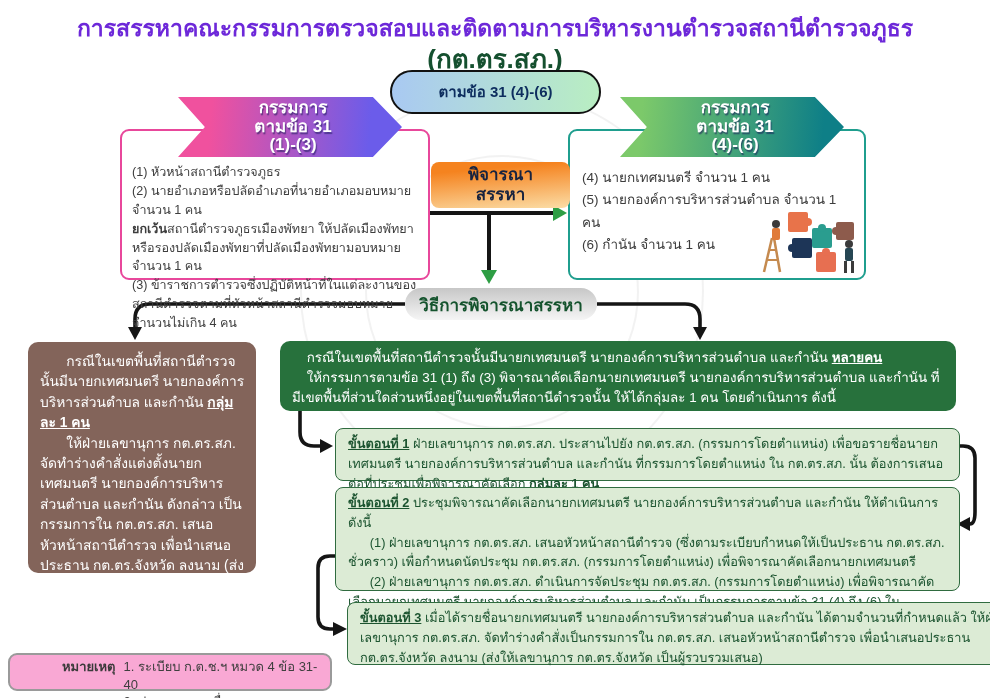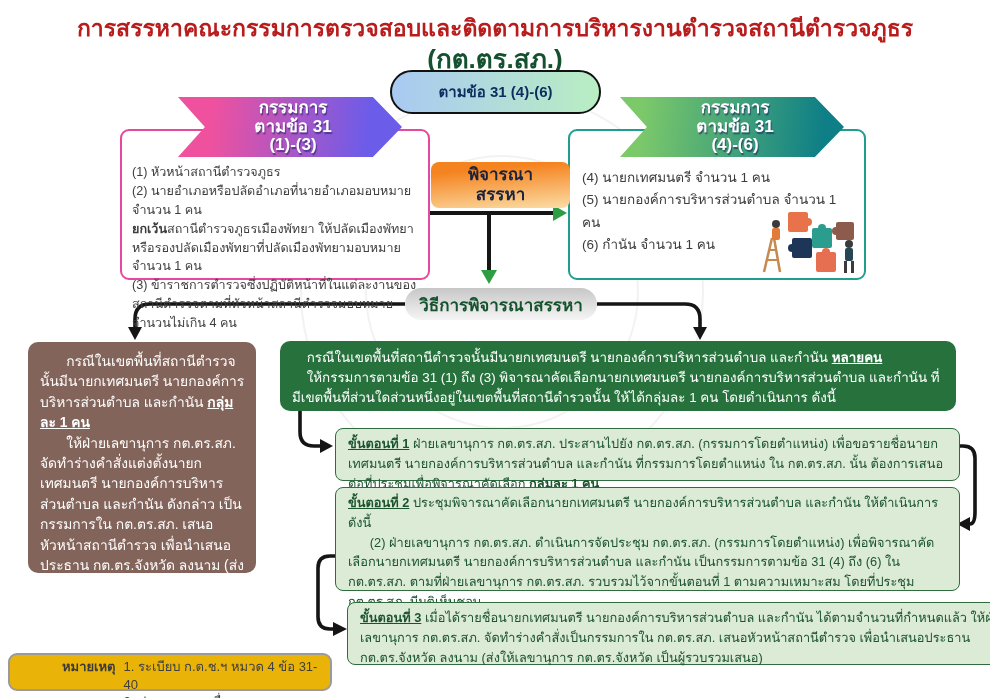--- a/index.html
+++ b/index.html
@@ -4,21 +4,21 @@
 <style>
   html,body{margin:0;padding:0;background:#ffffff;}
   body{font-family:"Liberation Sans","DejaVu Sans",sans-serif;}
   .canvas{position:relative;width:990px;height:698px;background:#ffffff;overflow:hidden;}
 
   
   .wm{position:absolute;border:2px solid #e2e2e2;border-radius:50%;opacity:.45;}
 
   
   .title1{position:absolute;top:10px;left:0;width:990px;text-align:center;
-          font-size:23px;font-weight:bold;color:#b91c1c;}
+          font-size:23px;font-weight:bold;color:#6d28d9;}
   .title2-wrap{position:absolute;top:38px;left:0;width:990px;text-align:center;}
   .title2{display:inline-block;font-size:26px;font-weight:bold;color:#15502f;
           border-bottom:3px solid #111;padding:0 8px 2px 8px;}
 
   
   .badge{position:absolute;left:390px;top:70px;width:207px;height:40px;
          background:linear-gradient(90deg,#a9c9f2,#b9eec2);
          border:2px solid #111;border-radius:22px;
          display:flex;flex-direction:column;justify-content:center;align-items:center;
          font-size:15px;font-weight:bold;color:#0d2d5e;line-height:1.2;}
@@ -72,21 +72,21 @@
         padding:5px 10px 5px 12px;z-index:2;}
   .step1{left:335px;top:428px;width:625px;height:53px;}
   .step2{left:335px;top:487px;width:625px;height:104px;}
   .step3{left:347px;top:602px;width:697px;height:63px;}
   .step p{margin:0;}
   .step p.sub{text-indent:1.7em;}
   .step-label{font-weight:bold;text-decoration:underline;}
 
   
   .note-box{position:absolute;left:8px;top:653px;width:324px;height:38px;
-            background:#eab308;border:2px solid #9a9a9a;border-radius:9px;
+            background:#f9a8d4;border:2px solid #9a9a9a;border-radius:9px;
             display:flex;align-items:flex-start;box-sizing:border-box;
             padding:3px 6px 4px 52px;font-size:13px;color:#3f3f3f;line-height:1.35;}
   .note-label{font-weight:bold;color:#3a3a3a;margin-right:8px;white-space:nowrap;}
 
   
   .footer{position:absolute;right:6px;top:674px;width:600px;text-align:left;
           font-size:13.5px;color:#86998b;margin-top:44px;}
 
   
   .connectors{position:absolute;left:0;top:0;z-index:1;}
@@ -190,20 +190,21 @@
     <p><span>กรณีในเขตพื้นที่สถานีตำรวจนั้นมีนายกเทศมนตรี นายกองค์การบริหารส่วนตำบล และกำนัน </span><span class="bu">หลายคน</span></p>
     <p>ให้กรรมการตามข้อ 31 (1) ถึง (3) พิจารณาคัดเลือกนายกเทศมนตรี นายกองค์การบริหารส่วนตำบล และกำนัน ที่มีเขตพื้นที่ส่วนใดส่วนหนึ่งอยู่ในเขตพื้นที่สถานีตำรวจนั้น ให้ได้กลุ่มละ 1 คน โดยดำเนินการ ดังนี้</p>
   </div>
 
   <div class="step step1">
     <p><span class="step-label">ขั้นตอนที่ 1</span><span> ฝ่ายเลขานุการ กต.ตร.สภ. ประสานไปยัง กต.ตร.สภ. (กรรมการโดยตำแหน่ง) เพื่อขอรายชื่อนายกเทศมนตรี นายกองค์การบริหารส่วนตำบล และกำนัน ที่กรรมการโดยตำแหน่ง ใน กต.ตร.สภ. นั้น ต้องการเสนอต่อที่ประชุมเพื่อพิจารณาคัดเลือก </span><span class="b">กลุ่มละ 1 คน</span></p>
   </div>
 
   <div class="step step2">
     <p><span class="step-label">ขั้นตอนที่ 2</span><span> ประชุมพิจารณาคัดเลือกนายกเทศมนตรี นายกองค์การบริหารส่วนตำบล และกำนัน ให้ดำเนินการ ดังนี้</span></p>
+    <p class="sub">(1) ฝ่ายเลขานุการ กต.ตร.สภ. เสนอหัวหน้าสถานีตำรวจ (ซึ่งตามระเบียบกำหนดให้เป็นประธาน กต.ตร.สภ. ชั่วคราว) เพื่อกำหนดนัดประชุม กต.ตร.สภ. (กรรมการโดยตำแหน่ง) เพื่อพิจารณาคัดเลือกนายกเทศมนตรี</p>
     <p class="sub">(2) ฝ่ายเลขานุการ กต.ตร.สภ. ดำเนินการจัดประชุม กต.ตร.สภ. (กรรมการโดยตำแหน่ง) เพื่อพิจารณาคัดเลือกนายกเทศมนตรี นายกองค์การบริหารส่วนตำบล และกำนัน เป็นกรรมการตามข้อ 31 (4) ถึง (6) ใน กต.ตร.สภ. ตามที่ฝ่ายเลขานุการ กต.ตร.สภ. รวบรวมไว้จากขั้นตอนที่ 1 ตามความเหมาะสม โดยที่ประชุม กต.ตร.สภ. มีมติเห็นชอบ</p>
   </div>
 
   <div class="step step3">
     <p><span class="step-label">ขั้นตอนที่ 3</span><span> เมื่อได้รายชื่อนายกเทศมนตรี นายกองค์การบริหารส่วนตำบล และกำนัน ได้ตามจำนวนที่กำหนดแล้ว ให้ฝ่ายเลขานุการ กต.ตร.สภ. จัดทำร่างคำสั่งเป็นกรรมการใน กต.ตร.สภ. เสนอหัวหน้าสถานีตำรวจ เพื่อนำเสนอประธาน กต.ตร.จังหวัด ลงนาม (ส่งให้เลขานุการ กต.ตร.จังหวัด เป็นผู้รวบรวมเสนอ)</span></p>
   </div>
 
   <div class="note-box">
     <span class="note-label">หมายเหตุ</span>
     <span>

